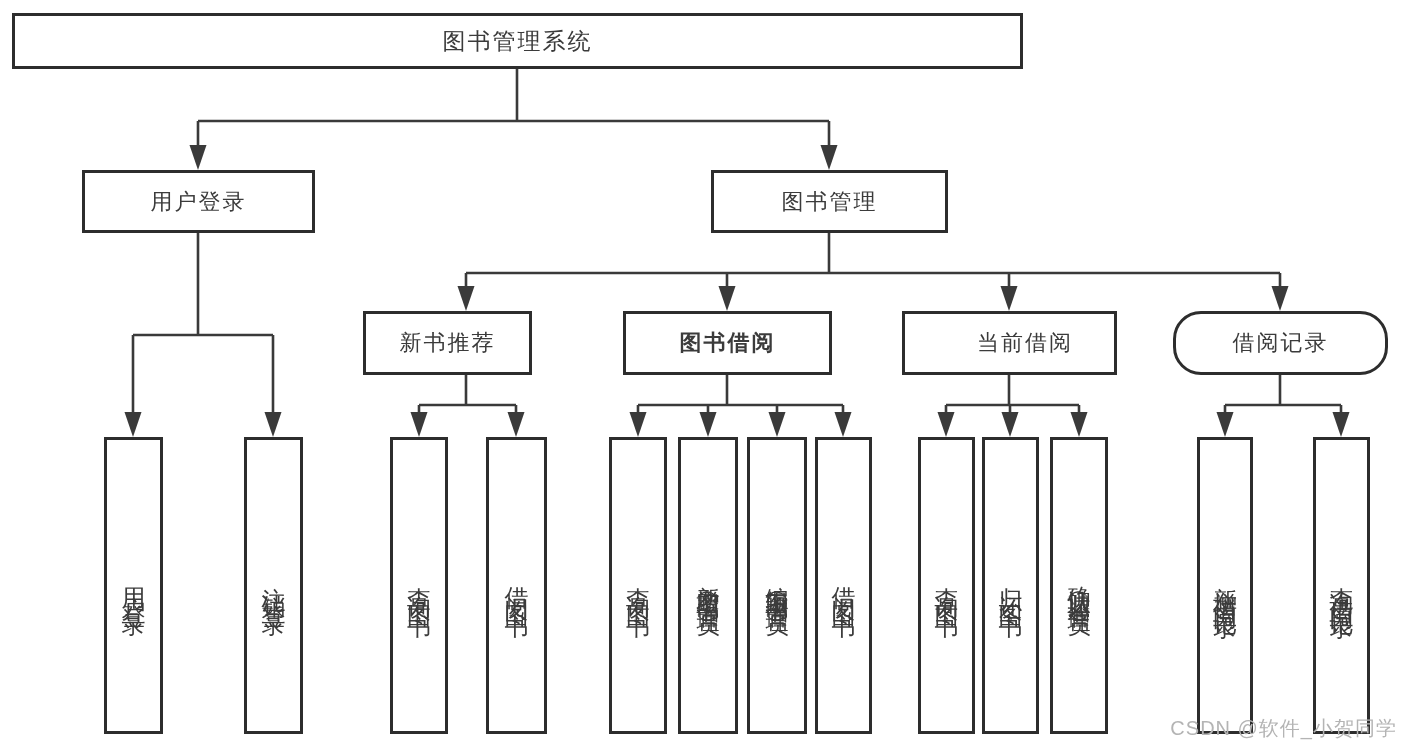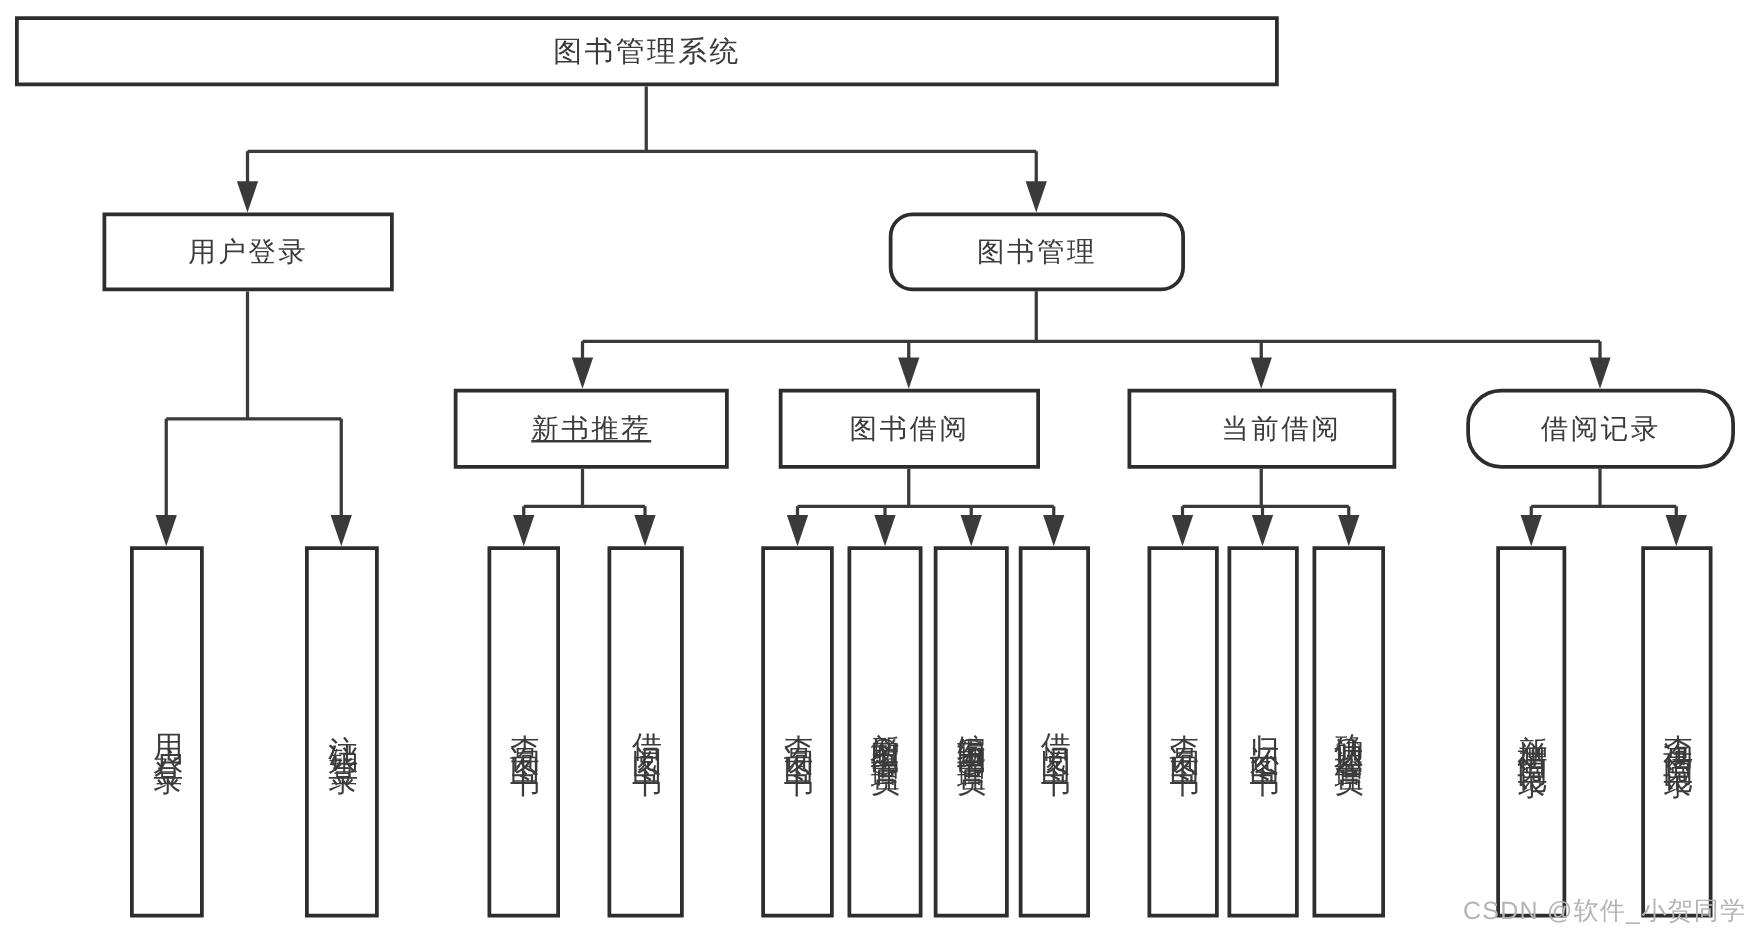--- a/index.html
+++ b/index.html
@@ -121,28 +121,28 @@
     </g>
   </svg>
 
   <div class="node" style="left:12px; top:13px; width:1011px; height:56px;">
     <span class="h-label root-label">图书管理系统</span>
   </div>
 
   <div class="node lvl2" style="left:82px; width:233px;">
     <span class="h-label">用户登录</span>
   </div>
-  <div class="node lvl2" style="left:711px; width:237px;border-radius:19px;">
+  <div class="node lvl2" style="left:711px; width:237px;">
     <span class="h-label">图书管理</span>
   </div>
 
-  <div class="node lvl3" style="left:363px; width:220px;text-decoration:underline;">
+  <div class="node lvl3" style="left:363px; width:169px;">
     <span class="h-label">新书推荐</span>
   </div>
-  <div class="node lvl3" style="left:623px; width:209px;">
+  <div class="node lvl3" style="left:623px; width:209px;font-weight:bold;">
     <span class="h-label">图书借阅</span>
   </div>
   <div class="node lvl3" style="left:902px; width:215px;padding-left:31px;">
     <span class="h-label">当前借阅</span>
   </div>
   <div class="node lvl3" style="left:1173px; width:215px;border-radius:28px;">
     <span class="h-label">借阅记录</span>
   </div>
 
   <div class="node leaf" style="left:104px; width:59px;">

